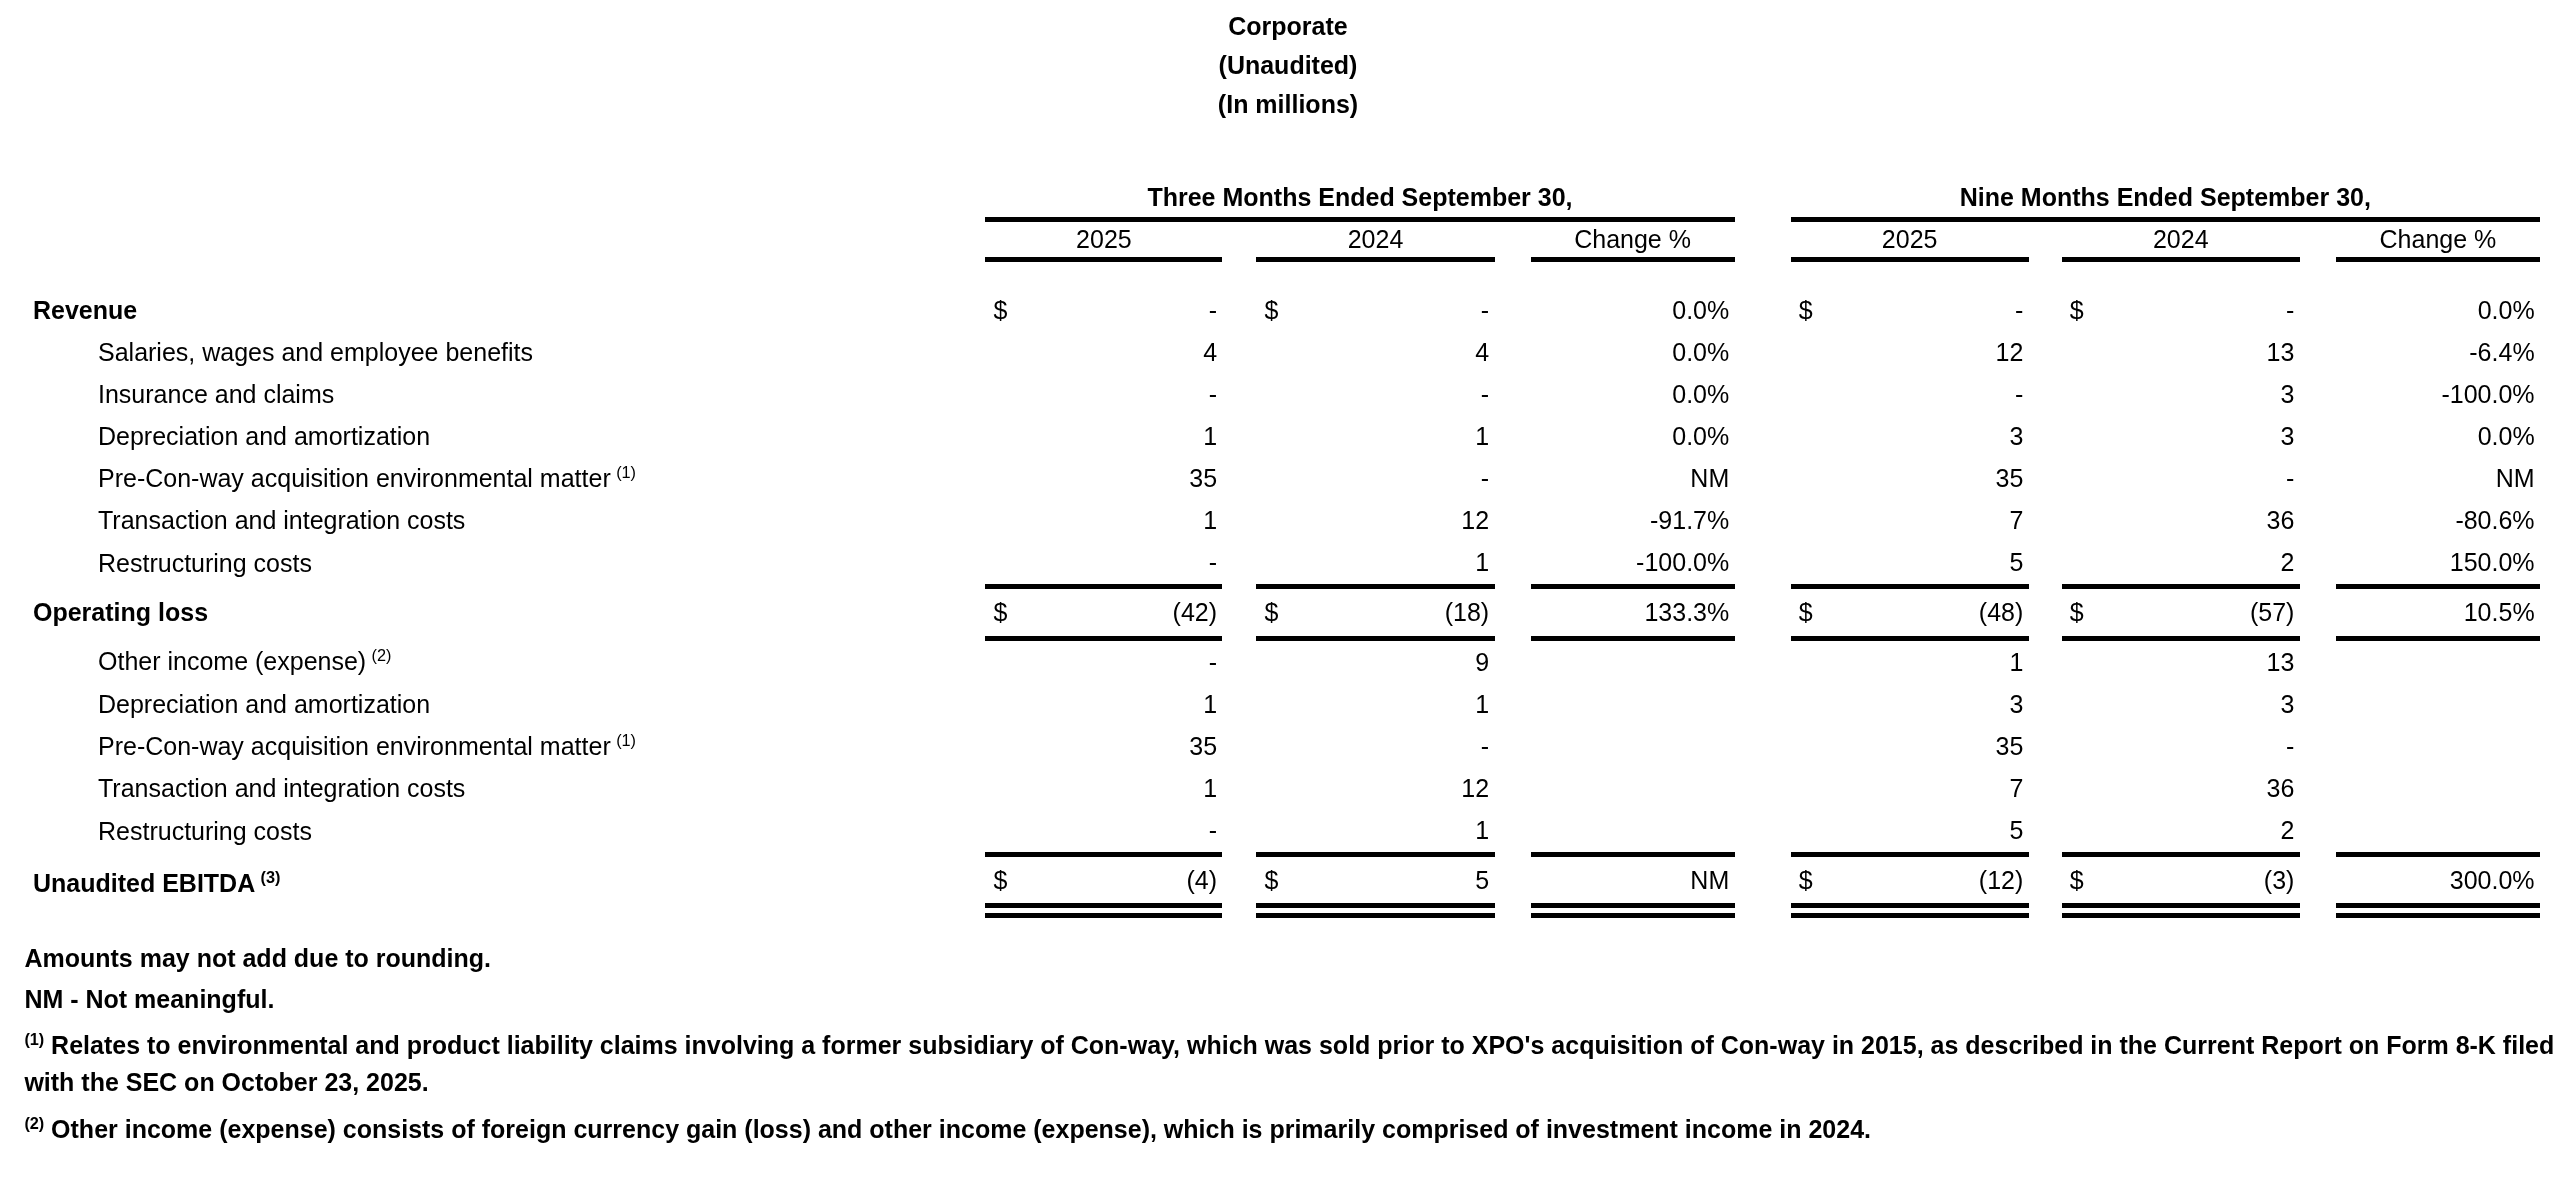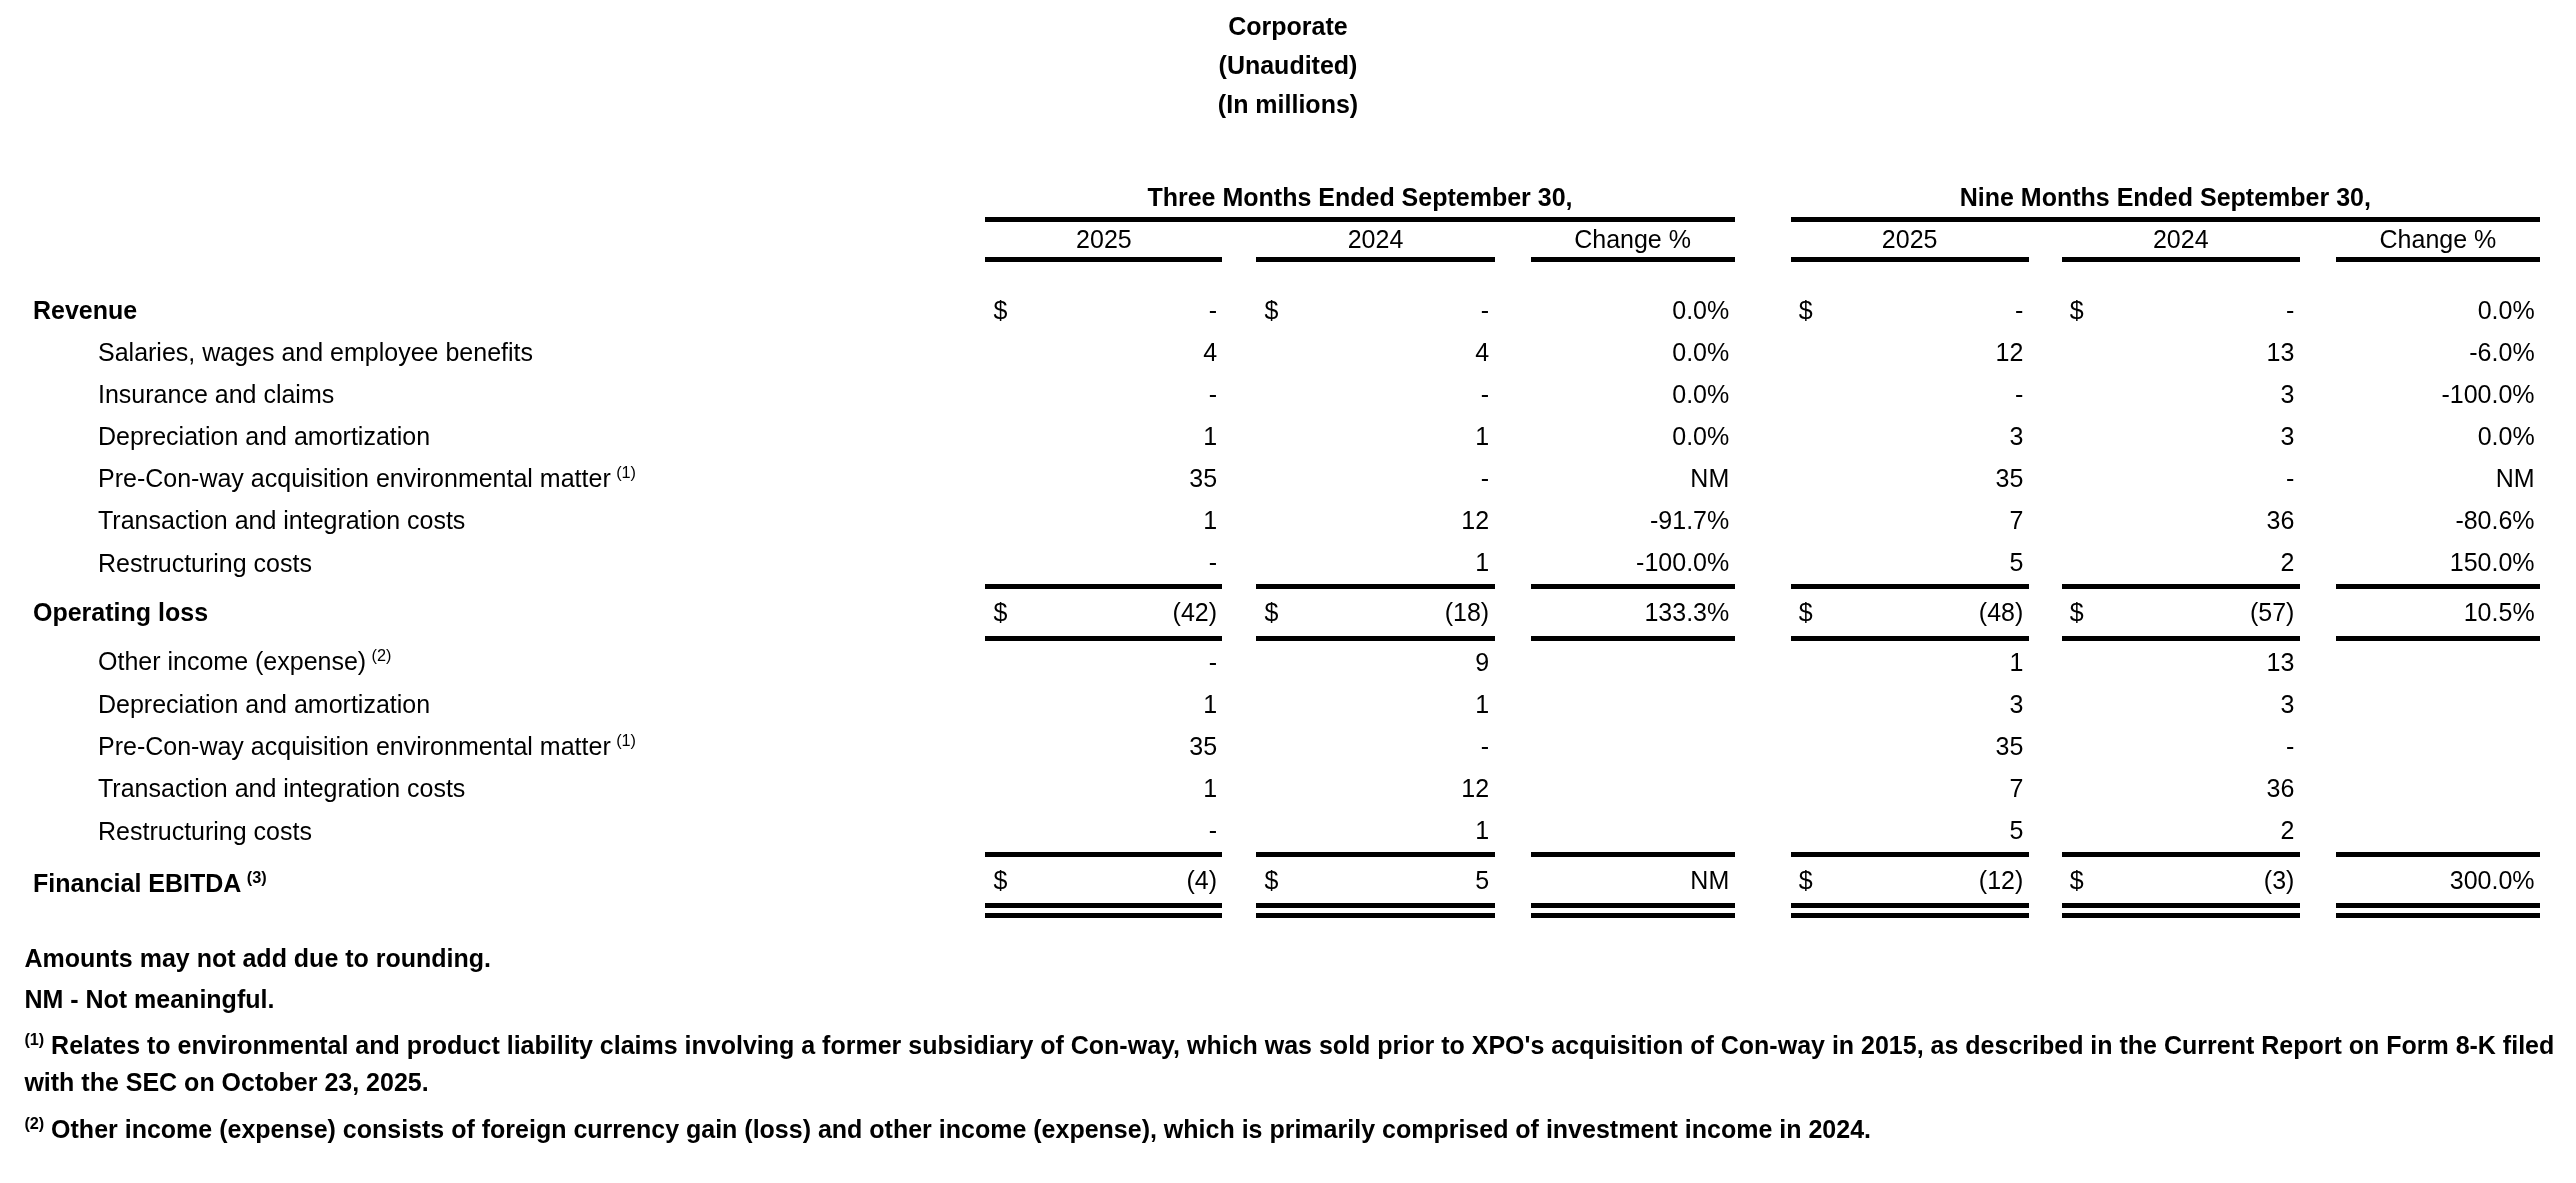--- a/index.html
+++ b/index.html
@@ -180,21 +180,21 @@
     <td class="val">
           <div class="cellflex">
             <span class="dollar"></span>
             <span class="num">13</span>
           </div>
         </td>
     <td class="gap"></td>
     <td class="val">
           <div class="cellflex">
             <span class="dollar"></span>
-            <span class="num">-6.0%</span>
+            <span class="num">-6.4%</span>
           </div>
         </td>
   </tr>
       <tr class="row">
     <td class="lbl indent"><span class="txt">Insurance and claims</span></td>
     <td class="val">
           <div class="cellflex">
             <span class="dollar"></span>
             <span class="num">-</span>
           </div>
@@ -669,21 +669,21 @@
         </td>
     <td class="gap"></td>
     <td class="val">
           <div class="cellflex">
             <span class="dollar"></span>
             <span class="num"></span>
           </div>
         </td>
   </tr>
       <tr class="row bold rule-double">
-    <td class="lbl"><span class="txt">Financial EBITDA</span><sup>(3)</sup></td>
+    <td class="lbl"><span class="txt">Unaudited EBITDA</span><sup>(3)</sup></td>
     <td class="val">
           <div class="cellflex">
             <span class="dollar">$</span>
             <span class="num">(4)</span>
           </div>
         </td>
     <td class="gap"></td>
     <td class="val">
           <div class="cellflex">
             <span class="dollar">$</span>

